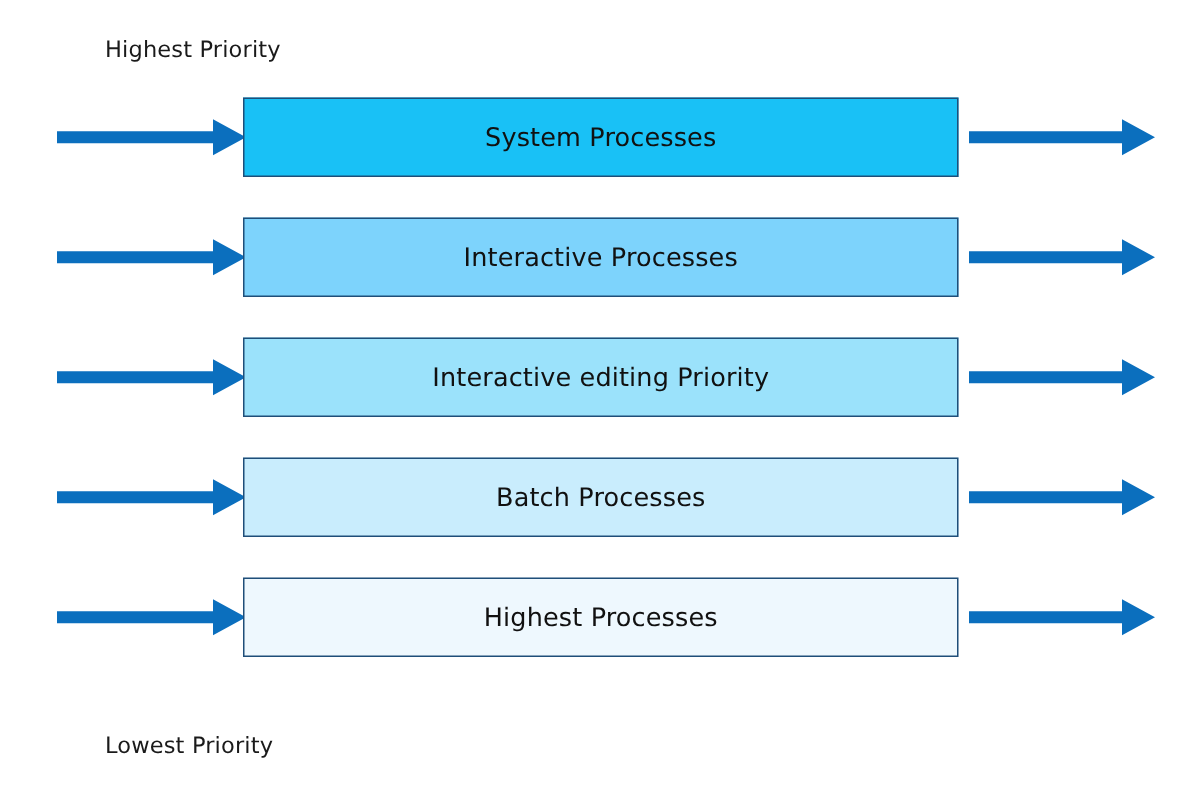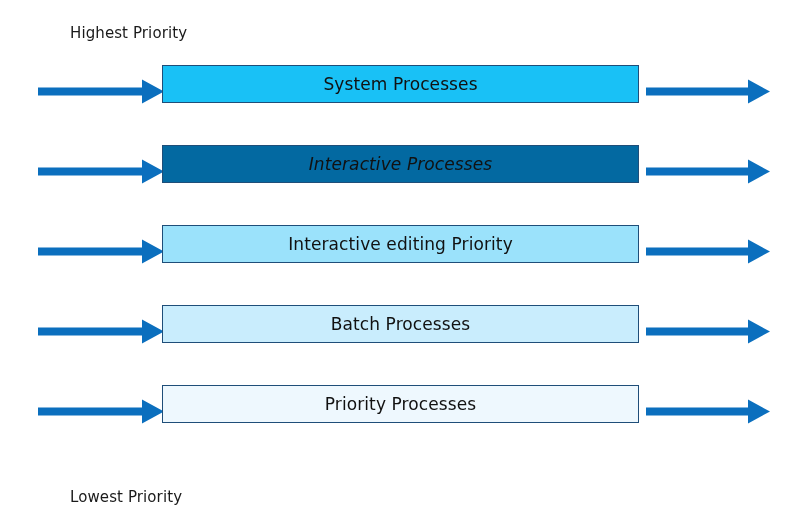--- a/index.html
+++ b/index.html
@@ -34,21 +34,21 @@
     left: 0;
     width: 790px;
     height: 54px;
   }
 
   .proc-box {
     position: absolute;
     left: 162px;
     top: 0;
     width: 477px;
-    height: 38px;
+    height: 53px;
     box-sizing: border-box;
     border: 1px solid #1f4e79;
     display: flex;
     align-items: center;
     justify-content: center;
   }
   .proc-label {
     font-size: 17px;
     color: #111111;
     letter-spacing: 0.1px;
@@ -83,21 +83,21 @@
           <span class="proc-label">System Processes</span>
         </div>
         <svg class="arrow-svg arrow-right" viewBox="0 0 124 53">
           <path d="M0 22.5 H102 V14.5 L124 26.5 L102 38.5 V30.5 H0 Z" fill="#0b6fbe"></path>
         </svg>
       </div>
       <div class="row" style="top: 145px;">
         <svg class="arrow-svg arrow-left" viewBox="0 0 126 53">
           <path d="M0 22.5 H104 V14.5 L126 26.5 L104 38.5 V30.5 H0 Z" fill="#0b6fbe"></path>
         </svg>
-        <div class="proc-box" style="background: #0369a1; border-color: rgb(31, 78, 121); font-style: italic;">
+        <div class="proc-box" style="background: #7dd3fc; border-color: rgb(31, 78, 121);">
           <span class="proc-label">Interactive Processes</span>
         </div>
         <svg class="arrow-svg arrow-right" viewBox="0 0 124 53">
           <path d="M0 22.5 H102 V14.5 L124 26.5 L102 38.5 V30.5 H0 Z" fill="#0b6fbe"></path>
         </svg>
       </div>
       <div class="row" style="top: 225px;">
         <svg class="arrow-svg arrow-left" viewBox="0 0 126 53">
           <path d="M0 22.5 H104 V14.5 L126 26.5 L104 38.5 V30.5 H0 Z" fill="#0b6fbe"></path>
         </svg>
@@ -117,21 +117,21 @@
         </div>
         <svg class="arrow-svg arrow-right" viewBox="0 0 124 53">
           <path d="M0 22.5 H102 V14.5 L124 26.5 L102 38.5 V30.5 H0 Z" fill="#0b6fbe"></path>
         </svg>
       </div>
       <div class="row" style="top: 385px;">
         <svg class="arrow-svg arrow-left" viewBox="0 0 126 53">
           <path d="M0 22.5 H104 V14.5 L126 26.5 L104 38.5 V30.5 H0 Z" fill="#0b6fbe"></path>
         </svg>
         <div class="proc-box" style="background: rgb(238, 248, 254); border-color: rgb(31, 78, 121);">
-          <span class="proc-label">Priority Processes</span>
+          <span class="proc-label">Highest Processes</span>
         </div>
         <svg class="arrow-svg arrow-right" viewBox="0 0 124 53">
           <path d="M0 22.5 H102 V14.5 L124 26.5 L102 38.5 V30.5 H0 Z" fill="#0b6fbe"></path>
         </svg>
       </div>
     </div>
 
 </div>
 
 </body></html>

